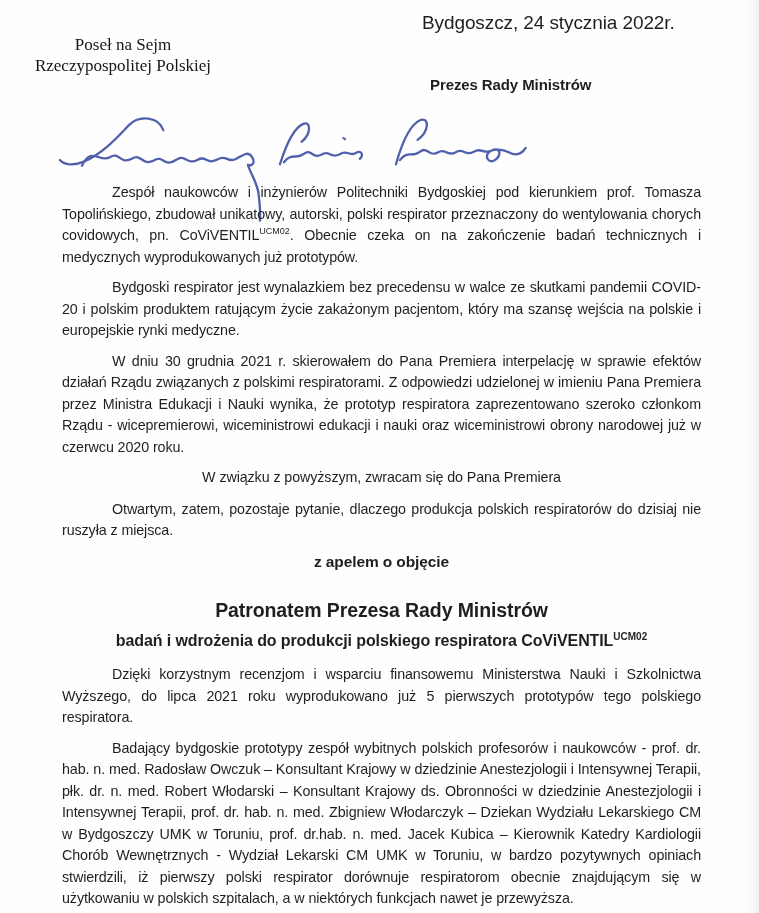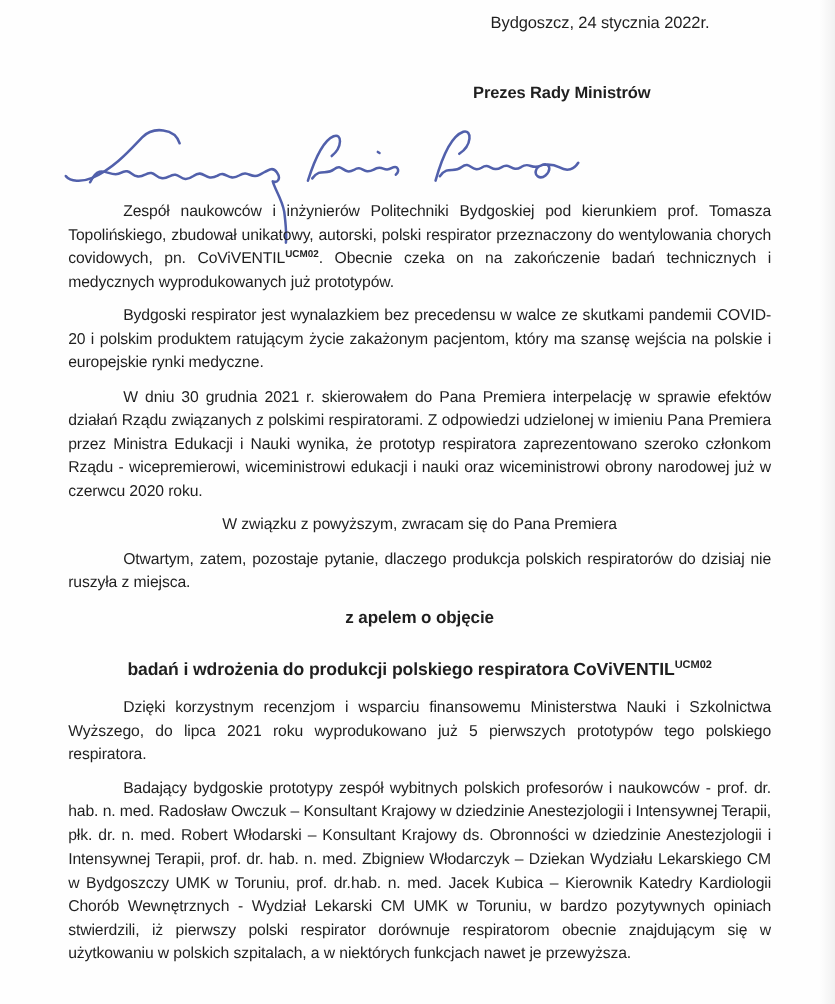--- a/index.html
+++ b/index.html
@@ -13,22 +13,22 @@
     color:#1f1f1f;
     -webkit-font-smoothing:antialiased;
   }
   
   .scan-edge{
     position:absolute;top:0;right:0;width:14px;height:100%;
     background:linear-gradient(to right, rgba(0,0,0,0) 0%, rgba(0,0,0,0.05) 100%);
     pointer-events:none;
   }
   .date-line{
-    position:absolute;left:446px;top:12px;
-    font-size:15px;letter-spacing:-0.1px;
+    position:absolute;left:422px;top:12px;
+    font-size:19px;letter-spacing:-0.1px;
   }
   .sender-block{
     position:absolute;left:14px;top:34px;width:218px;
     text-align:center;
     font-family:"Liberation Serif",serif;
     font-size:17px;line-height:21px;color:#161616;
   }
   .recipient-block{
     position:absolute;left:430px;top:73px;
     font-weight:bold;font-size:15px;line-height:23px;letter-spacing:-0.1px;
@@ -37,36 +37,40 @@
     position:absolute;left:44px;top:108px;
     pointer-events:none;
   }
   .body-block{
     position:absolute;left:62px;top:182px;width:639px;height:731px;
     font-size:14.3px;line-height:21.5px;letter-spacing:-0.1px;
     text-align:justify;
   }
   .para{margin:0 0 9px 0;text-indent:50px;}
   .para.no-indent{text-indent:0;}
-  sup.prod{font-size:9px;letter-spacing:0;vertical-align:super;line-height:0;font-weight:bold;}
+  sup.prod{font-size:9px;letter-spacing:0;vertical-align:super;line-height:0;}
   .center-line{margin:2px 0 10px 0;text-align:center;text-indent:0;}
   .appeal-1{margin:0 0 26px 0;text-align:center;font-weight:bold;font-size:15.5px;}
   .appeal-2{margin:0 0 6px 0;text-align:center;font-weight:bold;font-size:19.5px;line-height:25px;}
   .appeal-3{margin:0 0 12px 0;text-align:center;font-weight:bold;font-size:16px;line-height:23px;}
   .appeal-3 sup.prod{font-size:10px;}
 </style>
 </head>
 <body>
 
 <div class="page">
 
   <div class="scan-edge"></div>
 
   <div class="date-line">Bydgoszcz, 24 stycznia 2022r.</div>
 
+  <div class="sender-block">
+    <div>Poseł na Sejm</div>
+    <div>Rzeczypospolitej Polskiej</div>
+  </div>
 
   <div class="recipient-block">
     <div>Prezes Rady Ministrów</div>
   </div>
 
   <svg class="salutation-svg" role="img" width="500" height="120" viewBox="0 0 500 120" aria-label="Szanowny Panie Premierze">
     <g fill="none" stroke="#4353a5" stroke-width="2.3" stroke-linecap="round" stroke-linejoin="round" opacity="0.92" transform="rotate(-1 250 60)">
 
       <path d="M120,20 C116,6 96,4 86,14 C76,24 60,42 40,50 C30,54 20,53 16,48"></path>
       <path d="M38,54 C48,34 56,52 66,46 C76,40 76,54 88,48 C98,42 98,56 110,50 C120,44 120,58 132,50 C142,43 142,56 154,50 C162,45 163,56 174,50 C182,45 184,54 192,50 C200,46 204,42 208,48 C212,54 208,58 204,56 C206,64 212,72 214,84 C215,94 216,102 215,112"></path>
@@ -87,20 +91,21 @@
     <p class="para">Bydgoski respirator jest wynalazkiem bez precedensu w walce ze skutkami pandemii COVID-20 i polskim produktem ratującym życie zakażonym pacjentom, który ma szansę wejścia na polskie i europejskie rynki medyczne.</p>
 
     <p class="para">W dniu 30 grudnia 2021 r. skierowałem do Pana Premiera interpelację w sprawie efektów działań Rządu związanych z polskimi respiratorami. Z odpowiedzi udzielonej w imieniu Pana Premiera przez Ministra Edukacji i Nauki wynika, że prototyp respiratora zaprezentowano szeroko członkom Rządu - wicepremierowi, wiceministrowi edukacji i nauki oraz wiceministrowi obrony narodowej już w czerwcu 2020 roku.</p>
 
     <p class="para center-line">W związku z powyższym, zwracam się do Pana Premiera</p>
 
     <p class="para">Otwartym, zatem, pozostaje pytanie, dlaczego produkcja polskich respiratorów do dzisiaj nie ruszyła z miejsca.</p>
 
     <p class="para no-indent appeal-1">z apelem o objęcie</p>
 
+    <p class="para no-indent appeal-2">Patronatem Prezesa Rady Ministrów</p>
 
     <p class="para no-indent appeal-3"><span>badań i wdrożenia do produkcji polskiego respiratora CoViVENTIL</span><sup class="prod">UCM02</sup></p>
 
     <p class="para">Dzięki korzystnym recenzjom i wsparciu finansowemu Ministerstwa Nauki i Szkolnictwa Wyższego, do lipca 2021 roku wyprodukowano już 5 pierwszych prototypów tego polskiego respiratora.</p>
 
     <p class="para">Badający bydgoskie prototypy zespół wybitnych polskich profesorów i naukowców - prof. dr. hab. n. med. Radosław Owczuk – Konsultant Krajowy w dziedzinie Anestezjologii i Intensywnej Terapii, płk. dr. n. med. Robert Włodarski – Konsultant Krajowy ds. Obronności w dziedzinie Anestezjologii i Intensywnej Terapii, prof. dr. hab. n. med. Zbigniew Włodarczyk – Dziekan Wydziału Lekarskiego CM w Bydgoszczy UMK w Toruniu, prof. dr.hab. n. med. Jacek Kubica – Kierownik Katedry Kardiologii Chorób Wewnętrznych - Wydział Lekarski CM UMK w Toruniu, w bardzo pozytywnych opiniach stwierdzili, iż pierwszy polski respirator dorównuje respiratorom obecnie znajdującym się w użytkowaniu w polskich szpitalach, a w niektórych funkcjach nawet je przewyższa.</p>
 
   </div>
 
 </div>

